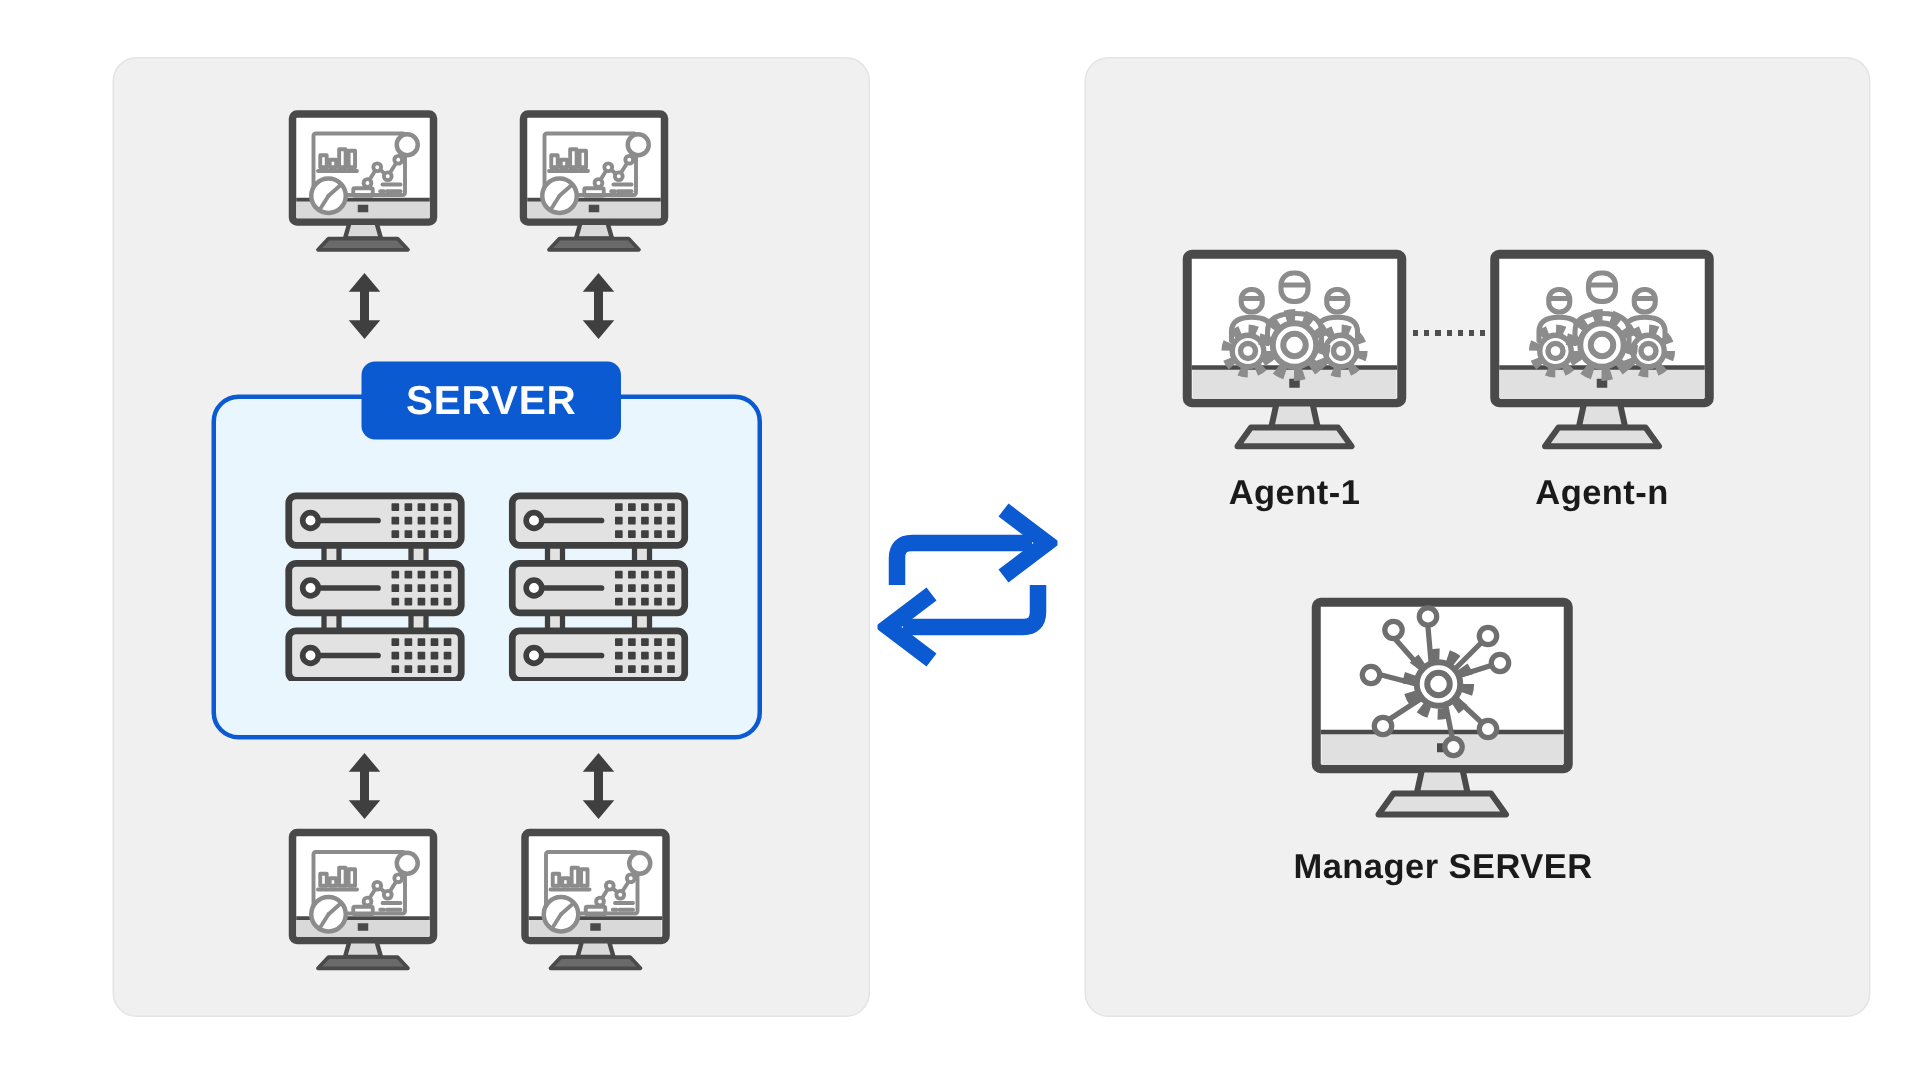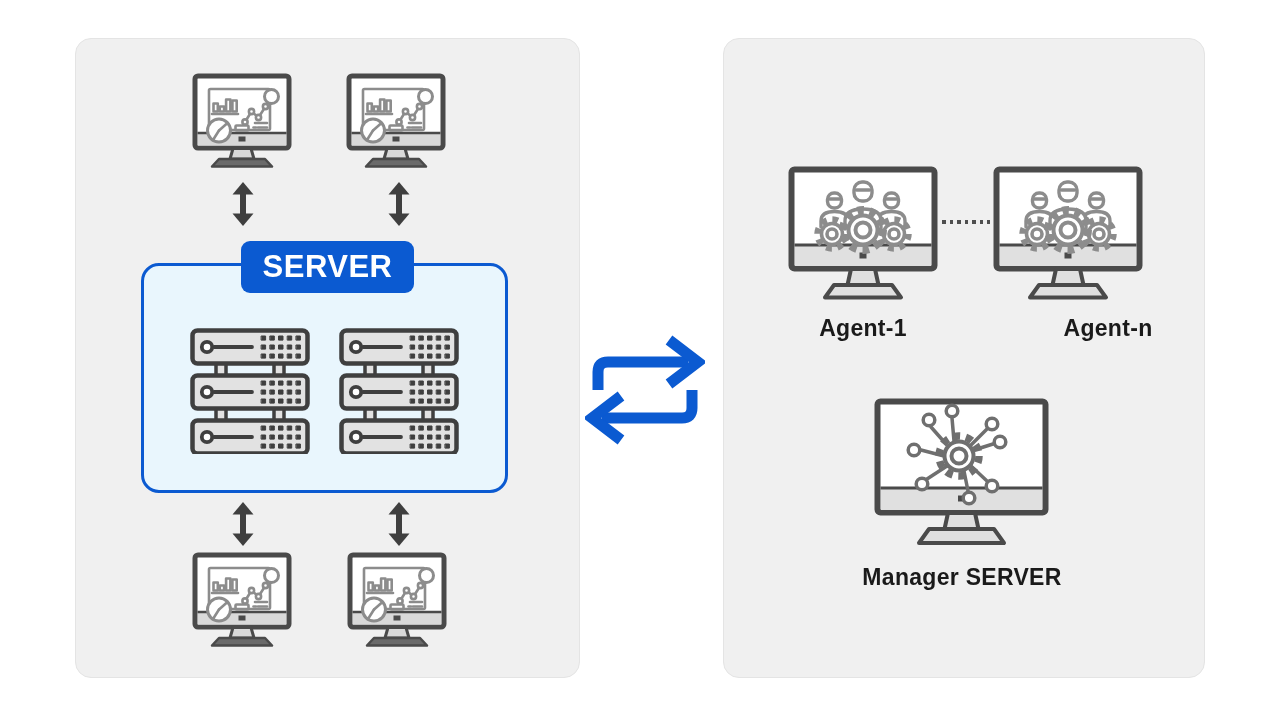--- a/index.html
+++ b/index.html
@@ -18,31 +18,31 @@
     --canvas-bg:#ffffff;
   }
   *{margin:0;padding:0;box-sizing:border-box;}
   html,body{width:1280px;height:720px;overflow:hidden;background:var(--canvas-bg);
     font-family:"Liberation Sans","DejaVu Sans",sans-serif;}
   .canvas{position:relative;width:1280px;height:720px;background:var(--canvas-bg);}
 
   .panel{position:absolute;top:38px;height:640px;background:var(--panel-bg);
     border:1.5px solid var(--panel-border);border-radius:16px;}
   .panel-left{left:75px;width:505px;}
-  .panel-right{left:723px;width:482px;}
+  .panel-right{left:723px;width:524px;}
 
   .abs{position:absolute;}
 
   .server-box{position:absolute;left:140px;top:262px;width:367px;height:230px;
     background:var(--server-box-fill);border:3px solid var(--accent-blue);
     border-radius:18px;z-index:1;}
   .server-badge{position:absolute;left:240px;top:240px;width:173px;height:52px;
     background:var(--accent-blue);border-radius:9px;z-index:2;
     display:flex;align-items:center;justify-content:center;
-    color:#ffffff;font-size:31px;font-weight:700;letter-spacing:.5px;}
+    color:#ffffff;font-size:27px;font-weight:700;letter-spacing:.5px;}
 
   .diagram-label{position:absolute;transform:translateX(-50%);
     color:var(--label-color);font-size:23px;font-weight:700;white-space:nowrap;
     letter-spacing:.3px;}
 
   .dotted-line{position:absolute;left:941px;top:219px;width:48px;height:4px;
     background-image:repeating-linear-gradient(90deg,#4f4f4f 0 3.5px,transparent 3.5px 7.5px);}
 
   
   svg{display:block;}
@@ -276,21 +276,21 @@
     </div>
     <div class="abs" style="left:269px;top:127px;">
       <svg width="150" height="140" viewBox="0 0 150 140">
           <use href="#agent-monitor"></use>
         </svg>
     </div>
 
     <div class="dotted-line" style="left:218px;top:181px;"></div>
 
     <div class="diagram-label" style="left:139px;top:276px;">Agent-1</div>
-    <div class="diagram-label" style="left:344px;top:276px;margin-left:40px;">Agent-n</div>
+    <div class="diagram-label" style="left:344px;top:276px;">Agent-n</div>
 
     <div class="abs" style="left:150px;top:359px;">
       <svg width="175" height="156" viewBox="0 0 175 156">
           <use href="#manager-monitor"></use>
         </svg>
     </div>
 
     <div class="diagram-label" style="left:238px;top:525px;">Manager SERVER</div>
   </section>
 

